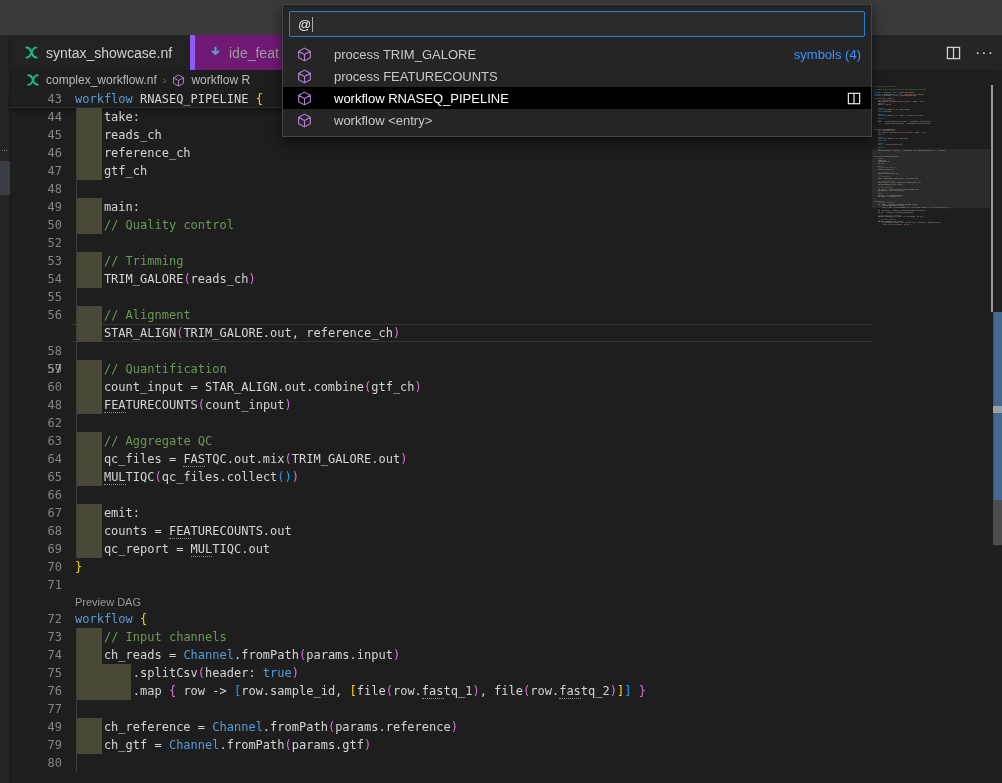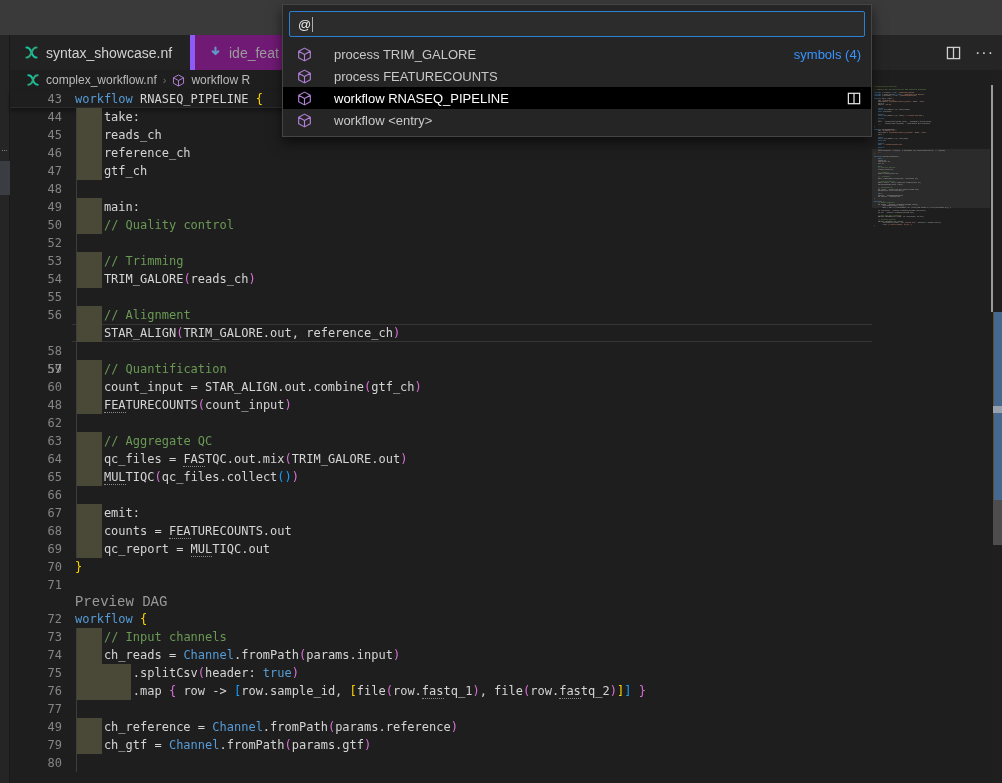--- a/index.html
+++ b/index.html
@@ -29,21 +29,21 @@
           font-family:"DejaVu Sans Mono",monospace;font-size:12px;}
   .row{position:relative;height:18px;line-height:18px;white-space:pre;}
   .row .ln{position:absolute;left:0;top:0;width:52px;text-align:right;color:#858585;}
   .row.cur .ln{color:#c6c6c6;margin-top:36px;}
   .row .band{position:absolute;top:0;left:66px;height:18px;background:#4a4836;}
   .row .guide{position:absolute;top:0;left:66px;width:1px;height:18px;background:#3d3d3d;}
   .row .code{position:absolute;left:65px;top:0;}
   .row .hl{position:absolute;left:62px;right:0;top:0;height:100%;border-top:1px solid #353535;border-bottom:1px solid #353535;}
   .row.sticky{border-bottom:1px solid #2b2b2b;box-shadow:0 3px 4px rgba(0,0,0,.35);}
   .row.lens{height:16px;line-height:16px;}
-  .row.lens .code{font-family:Liberation Mono, monospace;font-size:14px;color:#999;}
+  .row.lens .code{font-family:Liberation Sans, sans-serif;font-size:11px;color:#999;}
   .kw{color:#569cd6;} .pl{color:#d4d4d4;} .cm{color:#6a9955;}
   .b1{color:#ffd700;} .b2{color:#da70d6;} .b3{color:#179fff;}
   .hint{color:#d4d4d4;border-bottom:1.5px dotted #8a8a8a;padding-bottom:0px;}
 
   
   .minimap{position:absolute;left:872px;top:86px;width:118px;height:690px;overflow:hidden;background:#1e1e1e;}
   .minimap .mcontent{position:absolute;left:2px;top:0;transform:scale(0.135,0.085);transform-origin:0 0;
                      font-family:"DejaVu Sans Mono",monospace;font-size:12px;line-height:18px;white-space:pre;width:740px;}
   .minimap .mslider{position:absolute;left:0;top:63px;width:118px;height:59px;background:rgba(140,140,140,0.12);}
   .mw{color:#a8a8a8;} .mk{color:#569cd6;} .mc{color:#6a9955;} .ms{color:#ce9178;}

